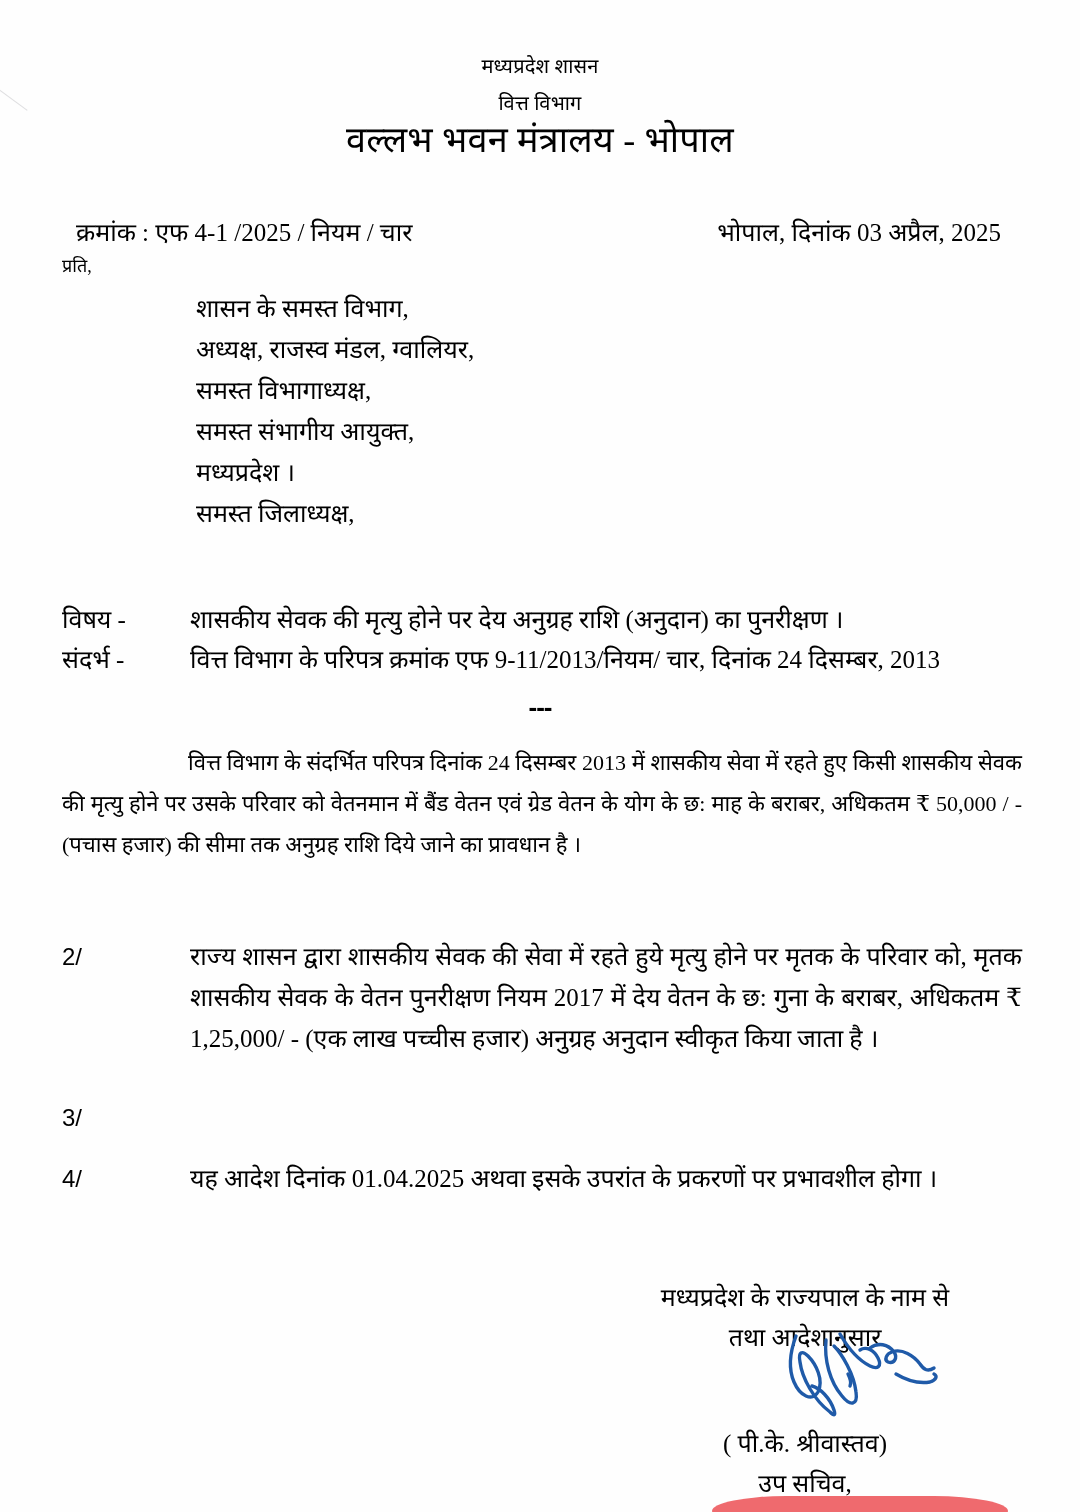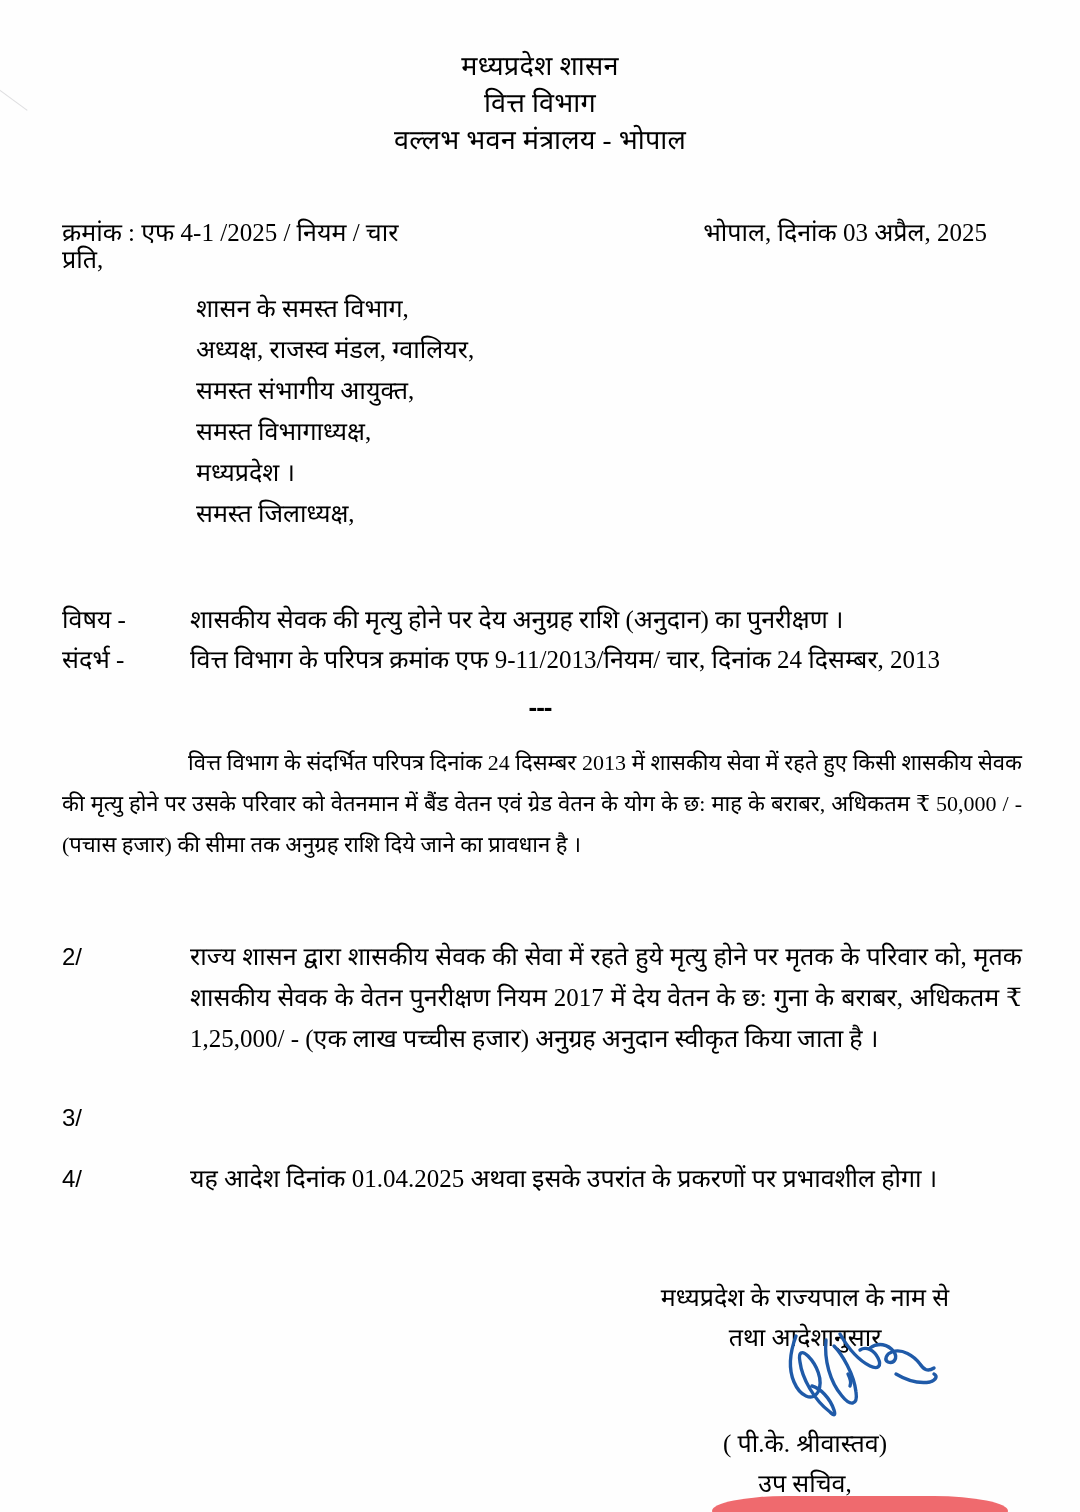--- a/index.html
+++ b/index.html
@@ -33,47 +33,47 @@
   }
   
   .header {
     position: absolute;
     top: 48px;
     left: 0;
     width: 1080px;
     text-align: center;
   }
   .header-line {
-    font-size: 27px;
+    font-size: 20px;
     line-height: 37px;
     letter-spacing: 0.2px;
     white-space: nowrap;
   }
-  .header-line.l3 { font-size: 27px; }
+  .header-line.l3 { font-size: 36px; }
 
   
   .ref-row {
     position: absolute;
     top: 214px;
-    left: 62px;
+    left: 76px;
     width: 925px;
     display: flex;
     justify-content: space-between;
     align-items: center;
     font-size: 25px;
     font-family: Liberation Serif, serif;
   }
   .ref-left  { white-space: nowrap; }
   .ref-right { white-space: nowrap; }
 
   .to-label {
     position: absolute;
-    top: 241px;
-    left: 62px;
-    font-size: 25px;
+    top: 253px;
+    left: 62px;
+    font-size: 18px;
   }
 
   
   .addressees {
     position: absolute;
     top: 288px;
     left: 196px;
     font-size: 25px;
     line-height: 41px;
   }
@@ -198,22 +198,22 @@
   <div class="ref-row">
     <span class="ref-left">क्रमांक : एफ  4-1  /2025 / नियम / चार</span>
     <span class="ref-right">भोपाल, दिनांक  03 अप्रैल, 2025</span>
   </div>
 
   <div class="to-label">प्रति,</div>
 
   <div class="addressees">
     <div>शासन के समस्त विभाग,</div>
     <div>अध्यक्ष, राजस्व मंडल, ग्वालियर,</div>
+    <div>समस्त विभागाध्यक्ष,</div>
     <div>समस्त संभागीय आयुक्त,</div>
-    <div>समस्त विभागाध्यक्ष,</div>
     <div>मध्यप्रदेश ।</div>
     <div>समस्त जिलाध्यक्ष,</div>
   </div>
 
   <div class="subj-block">
     <div class="subj-row">
       <span class="subj-key">विषय -</span>
       <span class="subj-val">शासकीय सेवक की मृत्यु होने पर देय अनुग्रह राशि (अनुदान) का पुनरीक्षण ।</span>
     </div>
     <div class="subj-row">

